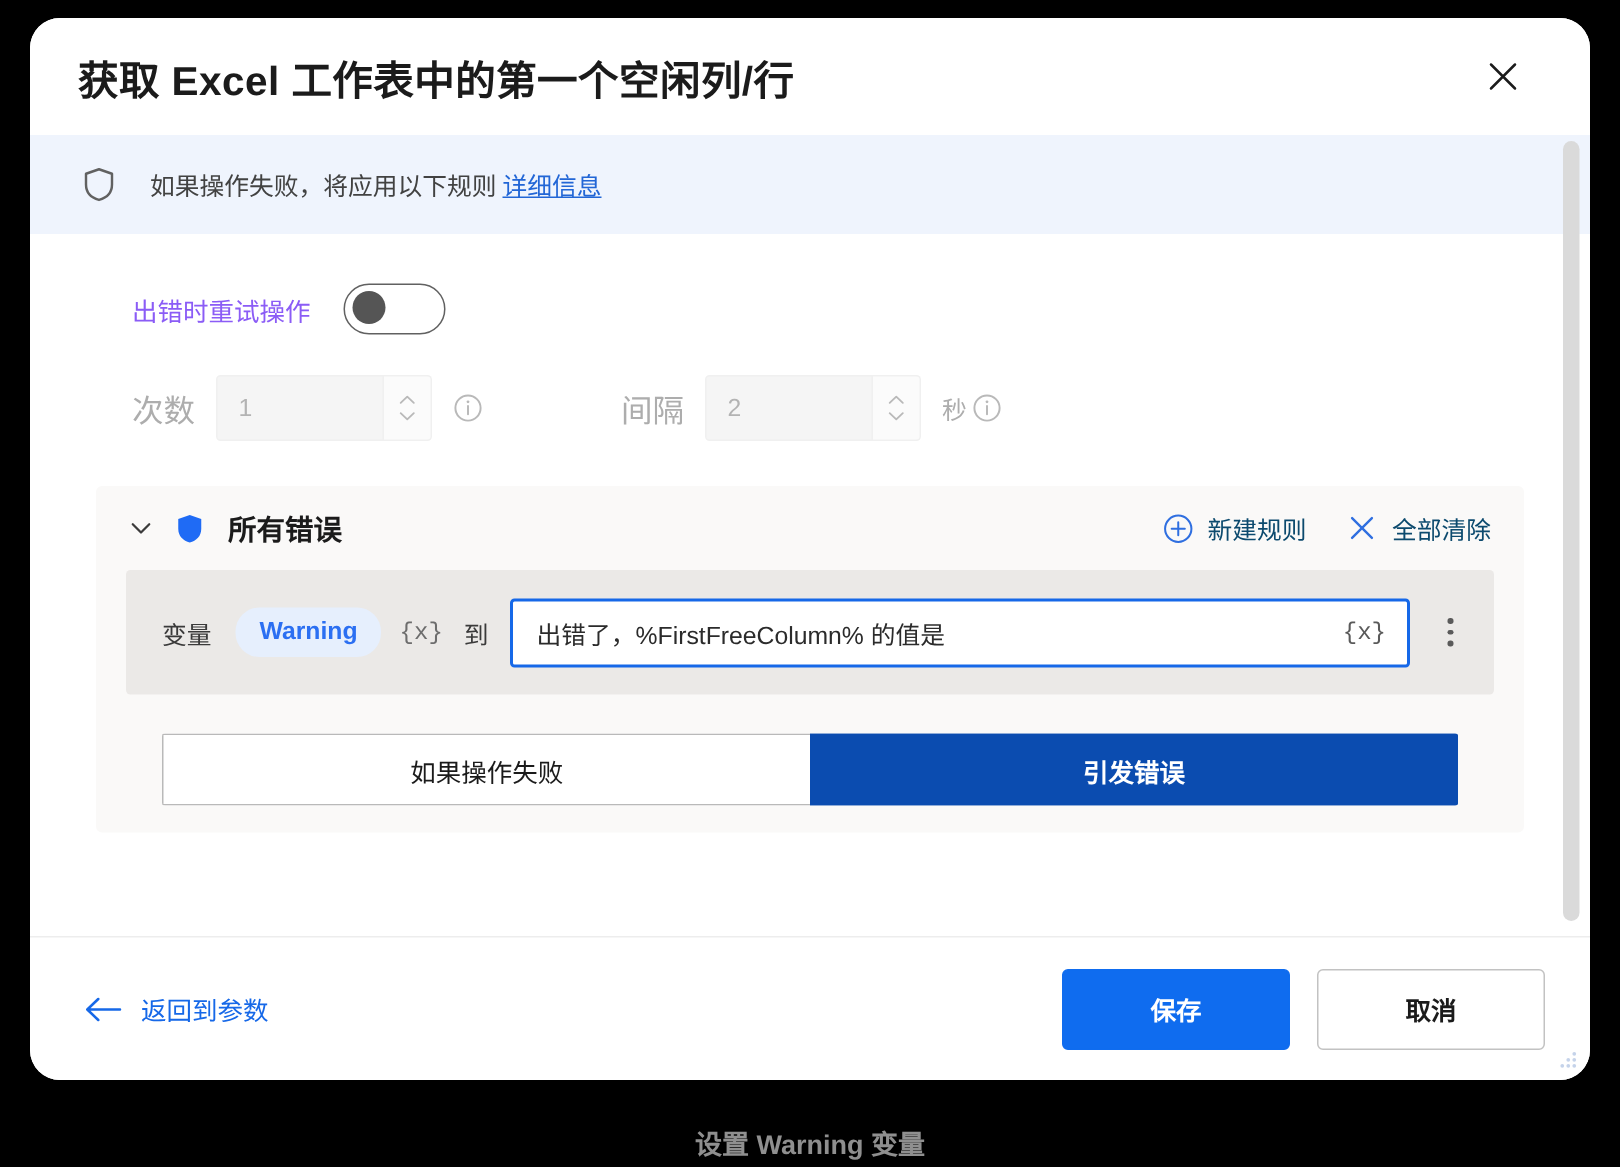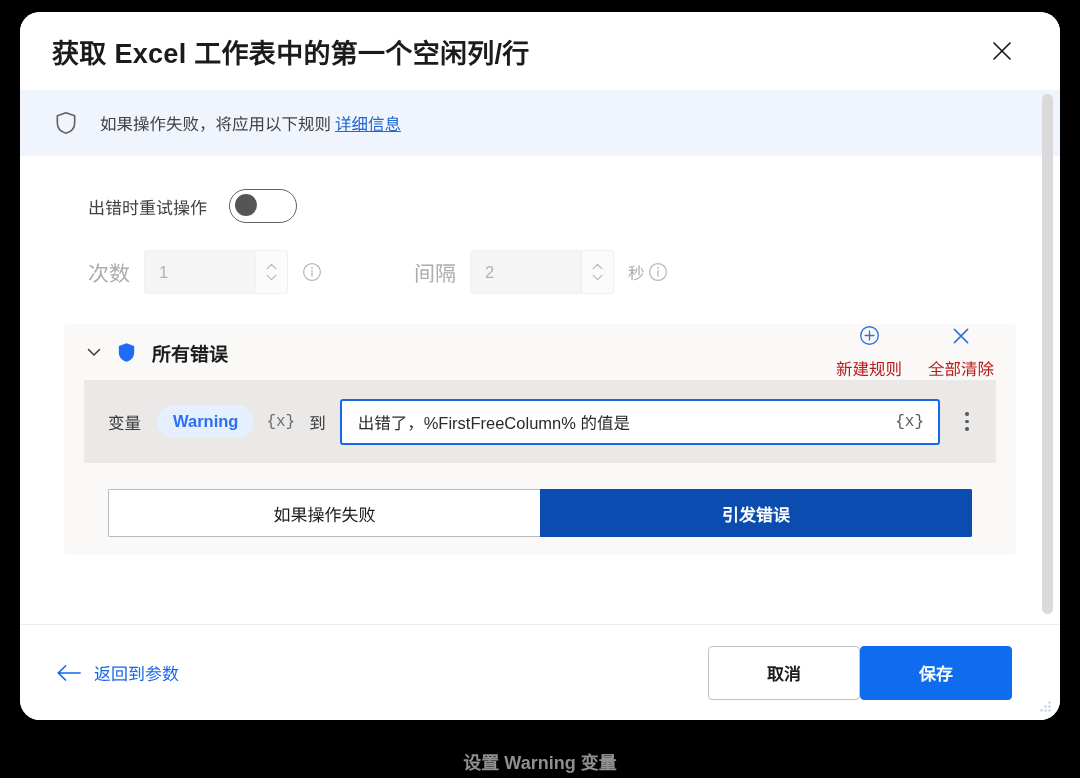--- a/index.html
+++ b/index.html
@@ -119,21 +119,21 @@
 
   
   .retry-area { padding: 32px 0 0 68px; }
   .retry-row1 {
     display: flex;
     align-items: center;
     height: 36px;
   }
   .retry-label {
     font-size: 17px;
-    color: #404040;
+    color: #8b5cf6;
     margin-right: 22px;
   }
   .toggle {
     width: 68px;
     height: 34px;
     border-radius: 17px;
     border: 1.6px solid #616161;
     background: #ffffff;
     position: relative;
     cursor: pointer;
@@ -244,22 +244,21 @@
     margin-left: 14px;
     flex: 1 1 auto;
   }
   .hdr-action {
     display: flex;
     align-items: center;
     gap: 9px;
     margin-left: 26px;
     cursor: pointer;
     font-size: 16.5px;
-    color: #b91c1c;
-    flex-direction: column;
+    color: #0c4a6e;
   }
   .hdr-icon {
     width: 22px;
     height: 22px;
     color: #2f6fe0;
     display: flex;
     align-items: center;
     justify-content: center;
   }
 
@@ -570,22 +569,22 @@
     </div>
   </div>
 
   <div class="footer">
     <span class="back-link">
       <svg width="26" height="18" viewBox="0 0 26 18">
         <path d="M24 9 H2.5 M9.5 2 L2.2 9 L9.5 16" fill="none" stroke="#1668e8" stroke-width="1.7" stroke-linecap="round" stroke-linejoin="round"></path>
       </svg>
       <span>返回到参数</span>
     </span>
+    <div class="btn btn-primary">保存</div>
     <div class="btn btn-secondary">取消</div>
-    <div class="btn btn-primary">保存</div>
 
     <span class="resize-grip">
       <svg width="16" height="16" viewBox="0 0 16 16">
         <g fill="#c5d3ea">
           <circle cx="13.5" cy="13.5" r="1.25"></circle>
           <circle cx="9.5" cy="13.5" r="1.25"></circle>
           <circle cx="5.5" cy="13.5" r="1.25"></circle>
           <circle cx="13.5" cy="9.5" r="1.25"></circle>
           <circle cx="9.5" cy="9.5" r="1.25"></circle>
           <circle cx="13.5" cy="5.5" r="1.25"></circle>

